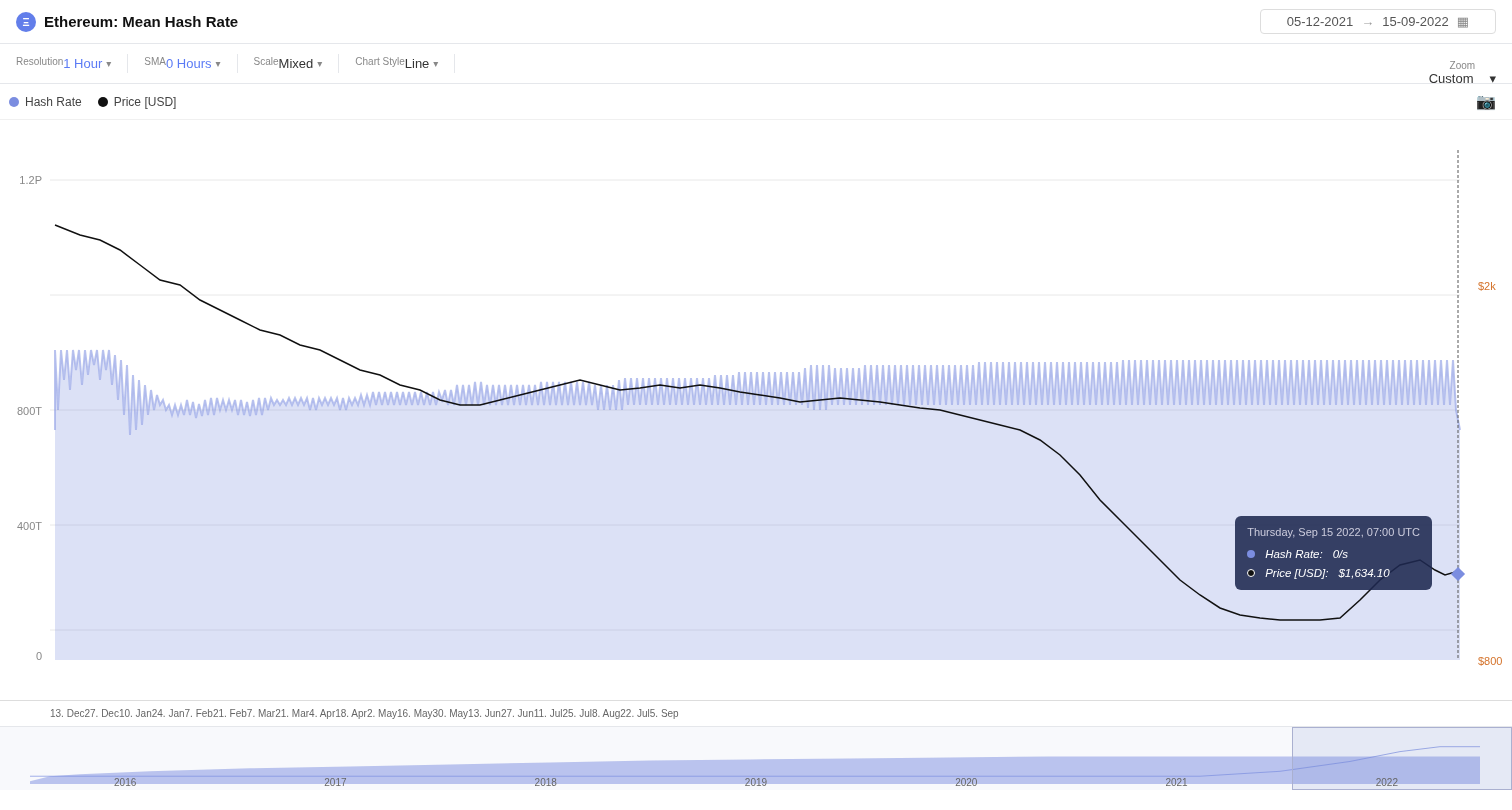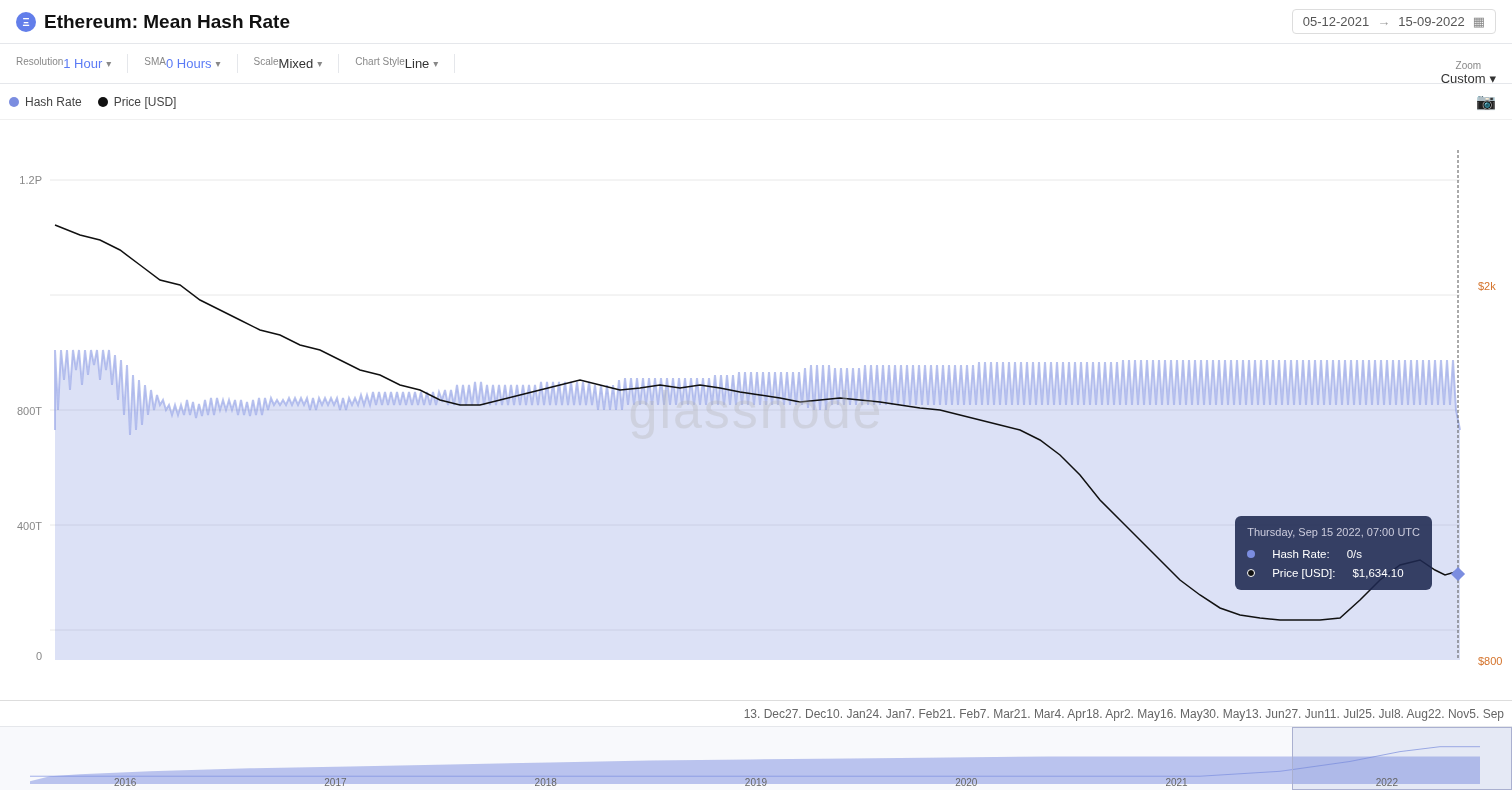--- a/index.html
+++ b/index.html
@@ -8,26 +8,26 @@
     .header {
       display: flex; align-items: center; justify-content: space-between;
       padding: 8px 16px; border-bottom: 1px solid #e5e7eb; height: 44px;
     }
     .header-left { display: flex; align-items: center; gap: 8px; }
     .eth-icon {
       width: 20px; height: 20px; border-radius: 50%; background: #627eea;
       display: flex; align-items: center; justify-content: center;
       color: white; font-size: 11px; font-weight: bold;
     }
-    .header-title { font-size: 19px; font-weight: 600; color: #111; }
+    .header-title { font-size: 15px; font-weight: 600; color: #111; }
     .header-right { display: flex; align-items: center; gap: 12px; }
     .date-range {
       display: flex; align-items: center; gap: 8px;
       font-size: 13px; color: #555; border: 1px solid #ddd;
-      padding: 4px 10px; border-radius: 4px;
+      padding: 4px 26px; border-radius: 4px;
     }
     .date-arrow { color: #999; }
     .calendar-icon { color: #888; }
 
     .toolbar {
       display: flex; align-items: center; padding: 6px 16px; border-bottom: 1px solid #e5e7eb;
       height: 40px; gap: 0;
     }
     .toolbar-item {
       display: flex; flex-direction: row; padding: 2px 16px 2px 0;
@@ -40,21 +40,21 @@
       font-size: 13px; color: #333; font-weight: 500;
     }
     .toolbar-value .chevron { font-size: 10px; color: #888; }
     .toolbar-value.blue-text { color: #5b7bf5; }
 
     .zoom-section {
       margin-left: auto; display: flex; flex-direction: column; align-items: center; margin-top: 18px;
     }
     .zoom-label { font-size: 10px; color: #888; }
     .zoom-value {
-      display: flex; align-items: center; gap: 4px;
+      display: flex; align-items: center; gap: 16px;
       font-size: 13px; color: #333; font-weight: 500; cursor: pointer;
     }
 
     .legend {
       display: flex; align-items: center; gap: 16px;
       padding: 6px 9px; border-bottom: 1px solid #f0f0f0; height: 36px;
       position: relative;
     }
     .legend-item { display: flex; align-items: center; gap: 6px; font-size: 12px; color: #444; }
     .legend-dot { width: 10px; height: 10px; border-radius: 50%; }
@@ -78,33 +78,33 @@
       letter-spacing: 2px; pointer-events: none; user-select: none;
     }
 
     .tooltip-box {
       position: absolute; right: 80px; bottom: 110px;
       background: rgba(30,40,80,0.88); color: #fff; border-radius: 6px;
       padding: 8px 12px; font-size: 11.5px; line-height: 1.6;
       pointer-events: none;
     }
     .tooltip-title { font-size: 11px; margin-bottom: 4px; color: #ccd; }
-    .tooltip-row { display: flex; align-items: center; gap: 17px; }
+    .tooltip-row { display: flex; align-items: center; gap: 10px; font-style: italic; }
     .tooltip-dot { width: 8px; height: 8px; border-radius: 50%; }
     .tooltip-dot.blue { background: #7b8de0; }
     .tooltip-dot.black { background: #111; border: 1px solid #fff; }
 
     .x-axis {
       display: flex; align-items: center; height: 26px;
       padding: 0 8px 0 50px; border-top: 1px solid #ddd;
       background: #fff;
     }
     .x-axis-labels {
-      display: flex; justify-content: flex-end; width: 100%;
-      font-size: 12px; color: #666;
+      display: flex; justify-content: flex-start; width: 100%;
+      font-size: 10px; color: #666;
     }
 
     .mini-chart {
       height: 64px; background: #f8f9fc; border-top: 1px solid #e5e7eb;
       position: relative; overflow: hidden;
     }
     .mini-chart-svg { width: 100%; height: 100%; }
 
     .mini-overlay {
       position: absolute; right: 0; top: 0; bottom: 0; width: 220px;
@@ -221,21 +221,20 @@
       900,285 920,288 940,290 960,295 980,300 1000,305 1020,310 1040,320
       1060,335 1080,355 1100,380 1120,400 1140,420 1160,440 1180,460 1200,475
       1220,488 1240,495 1260,498 1280,500 1300,500 1320,500 1340,498
       1360,480 1380,460 1400,445 1420,440 1435,450 1445,455 1455,452 1458,454" fill="none" stroke="#111" stroke-width="1.5"></polyline>
 
     <line x1="1458" y1="30" x2="1458" y2="540" stroke="#555" stroke-width="1" stroke-dasharray="3,2"></line>
 
     <rect x="1453" y="449" width="10" height="10" fill="#7b8de0" transform="rotate(45, 1458, 454)"></rect>
   </svg>
 
-  <div class="watermark">glassnode</div>
 
   <div class="tooltip-box">
     <div class="tooltip-title">Thursday, Sep 15 2022, 07:00 UTC</div>
     <div class="tooltip-row">
       <div class="tooltip-dot blue"></div>
       <span>Hash Rate:</span>
       <span>0/s</span>
     </div>
     <div class="tooltip-row">
       <div class="tooltip-dot black"></div>
@@ -258,21 +257,21 @@
     <span>4. Apr</span>
     <span>18. Apr</span>
     <span>2. May</span>
     <span>16. May</span>
     <span>30. May</span>
     <span>13. Jun</span>
     <span>27. Jun</span>
     <span>11. Jul</span>
     <span>25. Jul</span>
     <span>8. Aug</span>
-    <span>22. Nov</span>
+    <span>22. Jul</span>
     <span>5. Sep</span>
   </div>
 </div>
 
 <div class="mini-chart">
   <svg class="mini-chart-svg" viewBox="0 0 1512 64" preserveAspectRatio="none">
 
     <path d="M 30,55 L 50,50 L 80,48 L 150,45 L 250,42 L 350,40 L 450,38 L 550,36 L 650,34 L 750,33 L 850,32 L 950,31 L 1050,30 L 1150,30 L 1250,30 L 1350,30 L 1420,30 L 1480,30 L 1480,58 L 30,58 Z" fill="#7b8de0" opacity="0.5"></path>
 
     <polyline points="30,50 200,50 400,50 600,50 800,50 1000,50 1100,50 1200,50 1280,45 1350,35 1400,25 1440,20 1480,20" fill="none" stroke="#7b8de0" stroke-width="1" opacity="0.7"></polyline>

